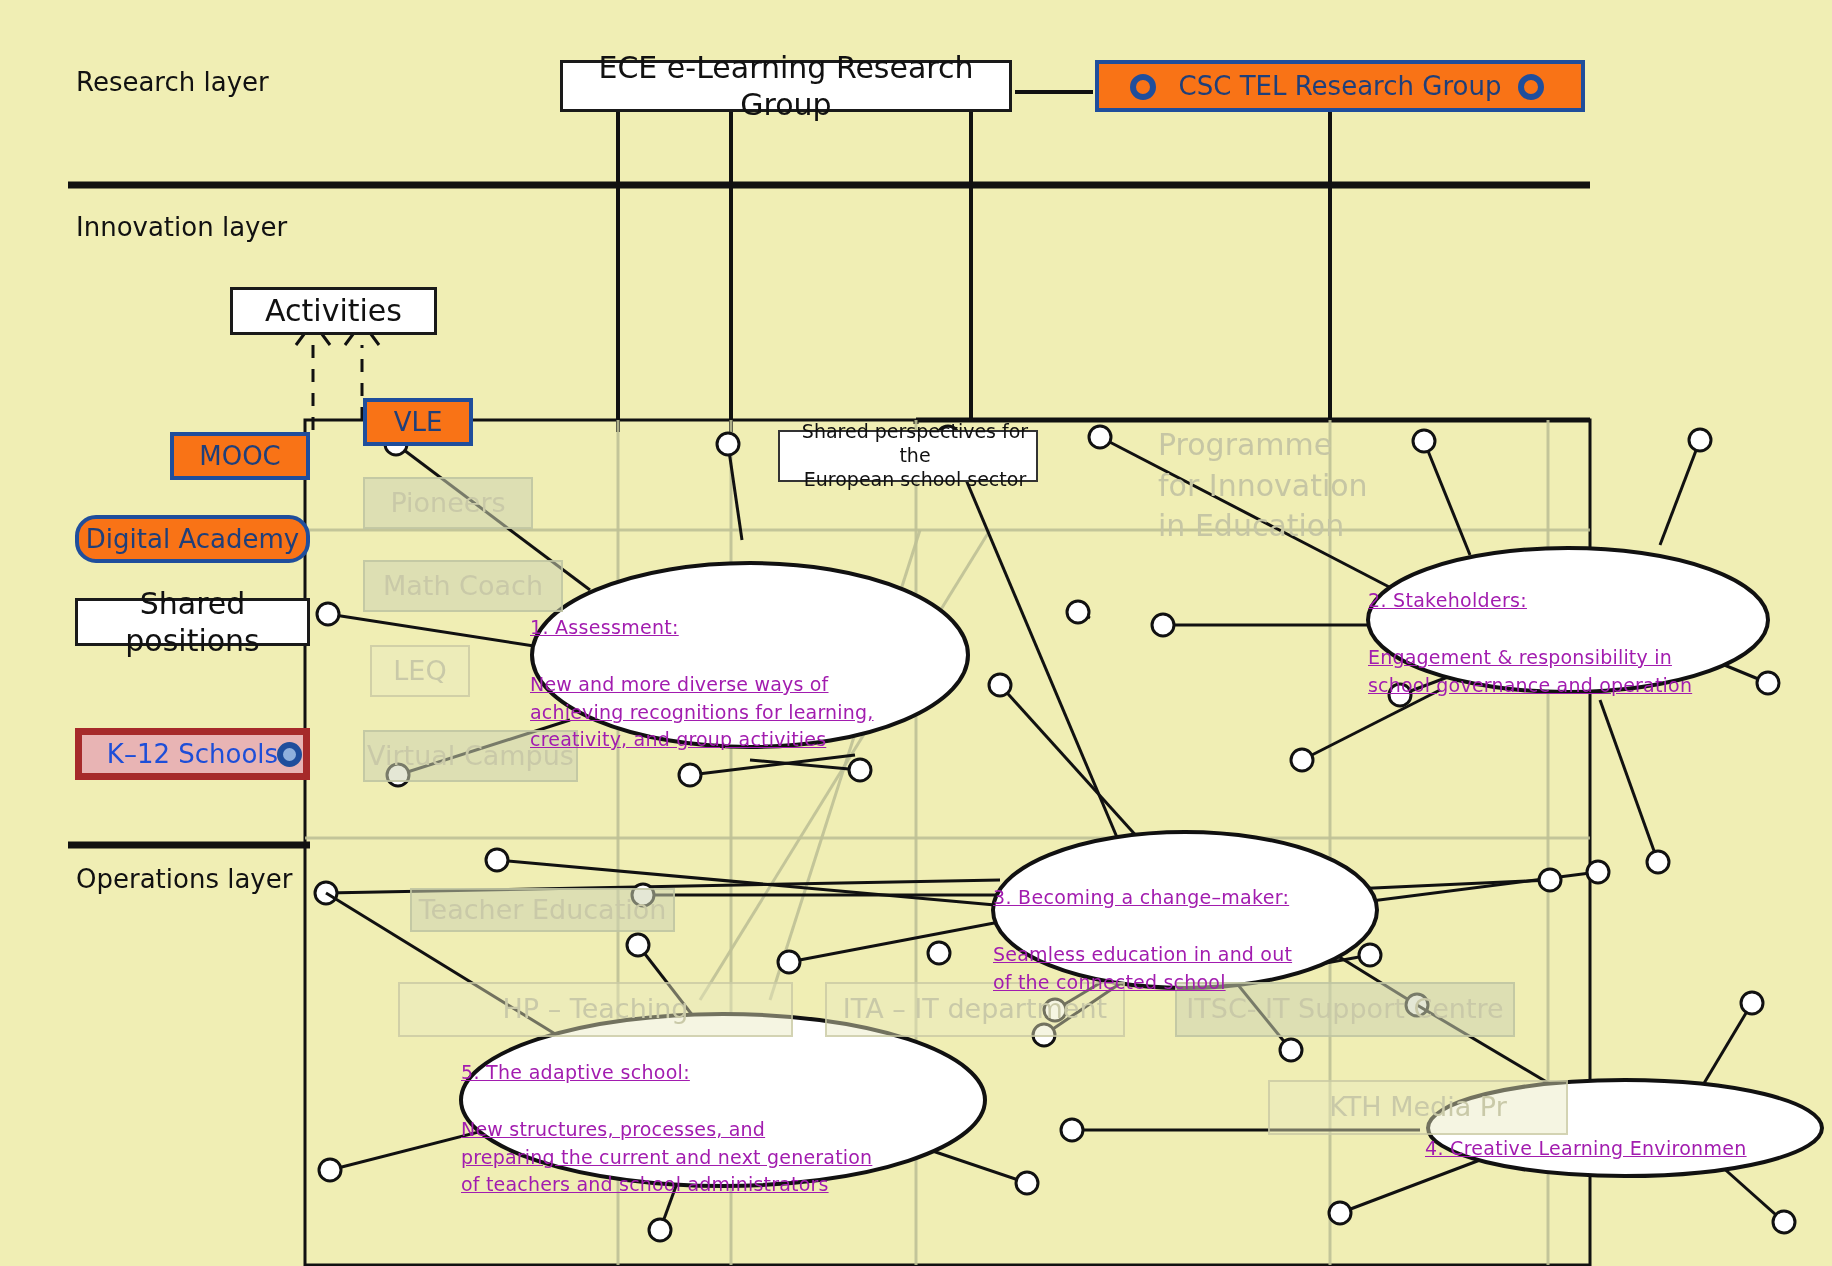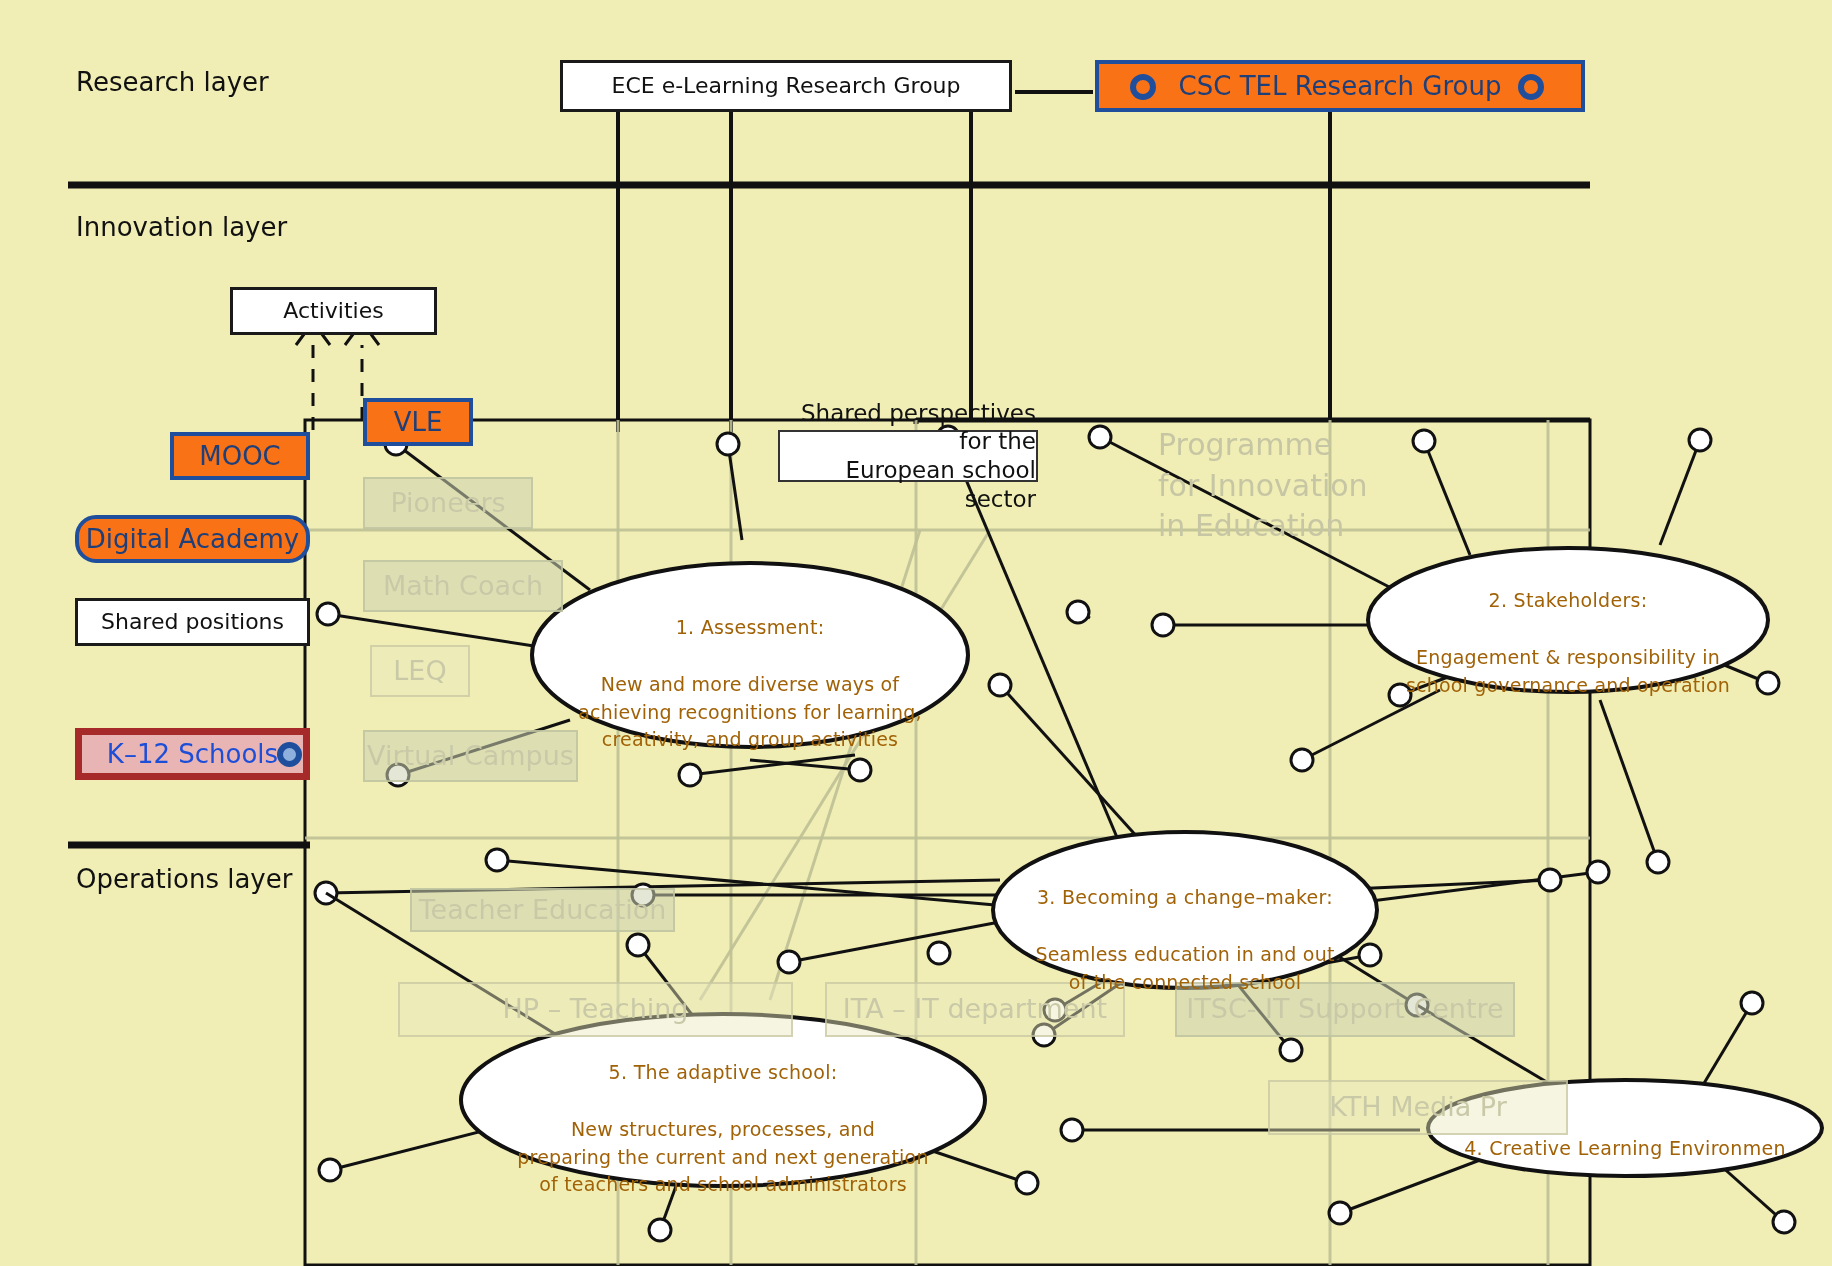--- a/index.html
+++ b/index.html
@@ -28,28 +28,28 @@
     box-sizing:border-box;
     display:flex;align-items:center;justify-content:center;
     text-align:center;
     white-space:pre-line;
     line-height:1.25;
   }
   .box-white{
     background:#ffffff;
     border:3px solid #1a1a1a;
     color:#111;
-    font-size:22px;
+    font-size:30px;
   }
   .box-white-small{
     background:#ffffff;
     border:2px solid #333;
     color:#111;
-    font-size:23px;
-    text-align:right;
+    font-size:19px;
+    text-align:center;
     justify-content:flex-start;
     padding-left:14px;
   }
   .box-blue{
     background:#f97316;
     border:4px solid #1f4e9c;
     color:#1f3f7a;
     font-size:26px;
   }
   .box-red{
@@ -79,24 +79,25 @@
     position:absolute;
     font-size:30px;
     color:#c6c6a4;
     white-space:pre-line;
     line-height:1.35;
   }
 
   
   .ell-text{
     position:absolute;
-    text-align:center;
-    color:#a16207;
+    text-align:left;
+    color:#a21caf;
     pointer-events:none;
     white-space:pre-line;
+    text-decoration:underline;
   }
   .ell-title{font-size:19px;letter-spacing:0.3px;}
   .ell-body{font-size:19px;letter-spacing:0.2px;line-height:1.45;margin-top:14px;}
   .ell-one-line{font-size:19px;letter-spacing:0.3px;}
 
   
   .ring{
     position:absolute;
     border-radius:50%;
     box-sizing:border-box;

